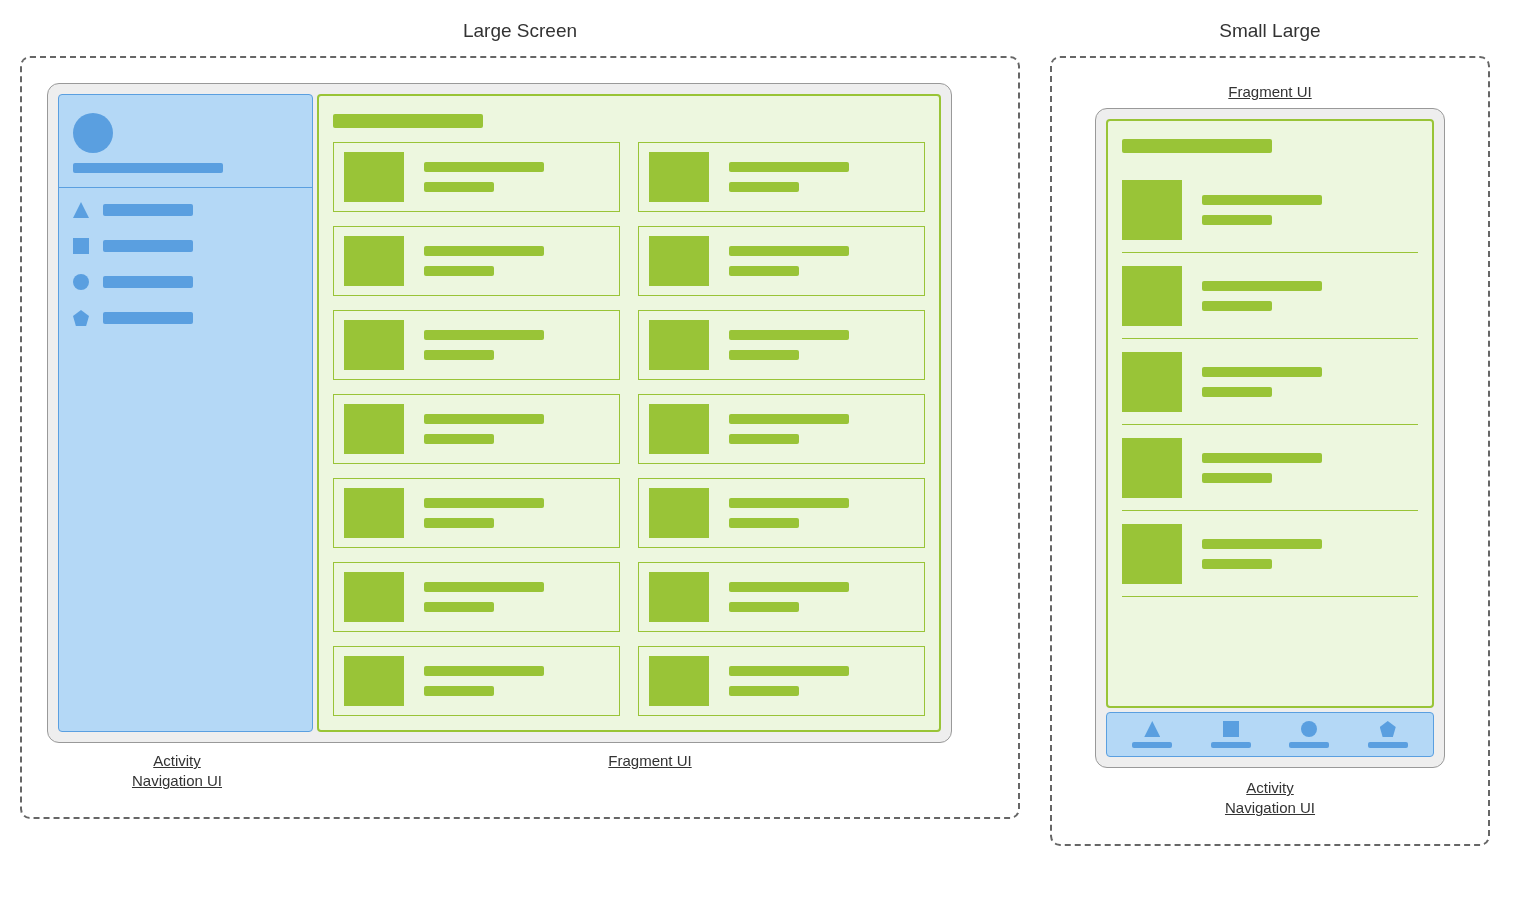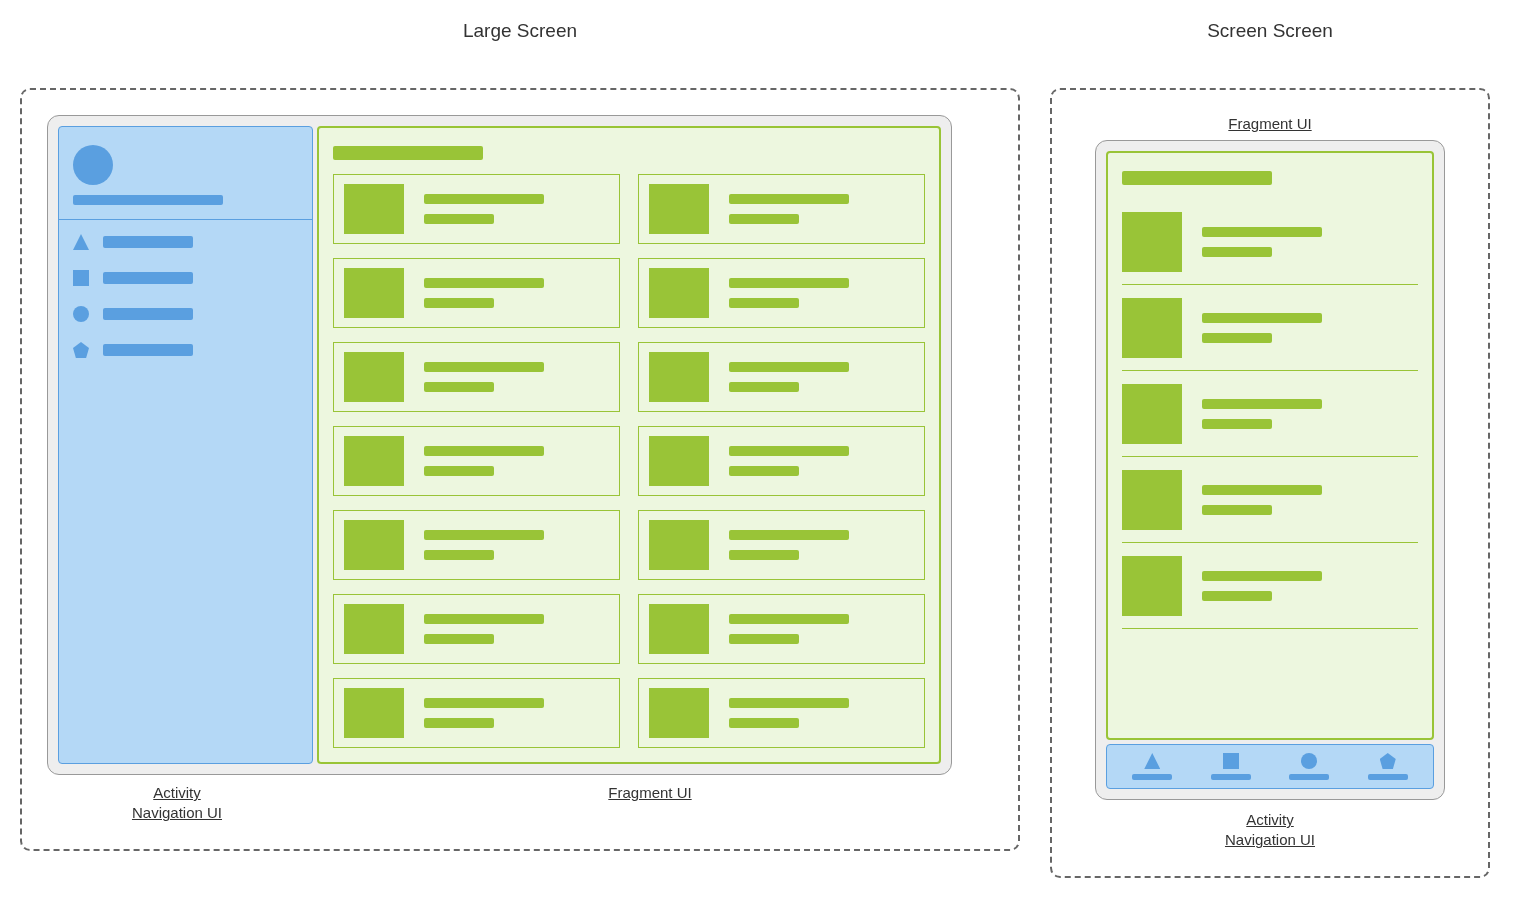--- a/index.html
+++ b/index.html
@@ -8,21 +8,21 @@
     padding: 20px;
     font-family: Arial, Helvetica, sans-serif;
     background: #fff;
     color: #333;
   }
   .wrap {
     display: flex;
     gap: 30px;
     width: 1490px;
   }
-  .section { display: flex; flex-direction: column; align-items: center; gap: 32px; }
+  .section { display: flex; flex-direction: column; align-items: center; }
   .section-title { font-size: 19px; margin-bottom: 14px; color:#333; }
 
   .dashed {
     border: 2px dashed #666;
     border-radius: 10px;
     padding: 25px;
     text-decoration: underline;
   }
   .dashed.large { width: 1000px; }
   .dashed.small { width: 440px; }
@@ -245,21 +245,21 @@
         <div class="cap-left">
           <span>Activity</span><br>
           <span>Navigation UI</span>
         </div>
         <div class="cap-right">Fragment UI</div>
       </div>
     </div>
   </div>
 
   <div class="section">
-    <div class="section-title">Screen Screen</div>
+    <div class="section-title">Small Large</div>
     <div class="dashed small">
       <div class="phone-frag-label">Fragment UI</div>
       <div class="device phone">
         <div class="fragment" style="padding-bottom:0;">
           <div class="frag-title"></div>
           <div class="grid1" id="small-grid">
               <div class="card">
                 <span class="thumb"></span>
                 <span class="tlines">
                   <span class="l1"></span>

